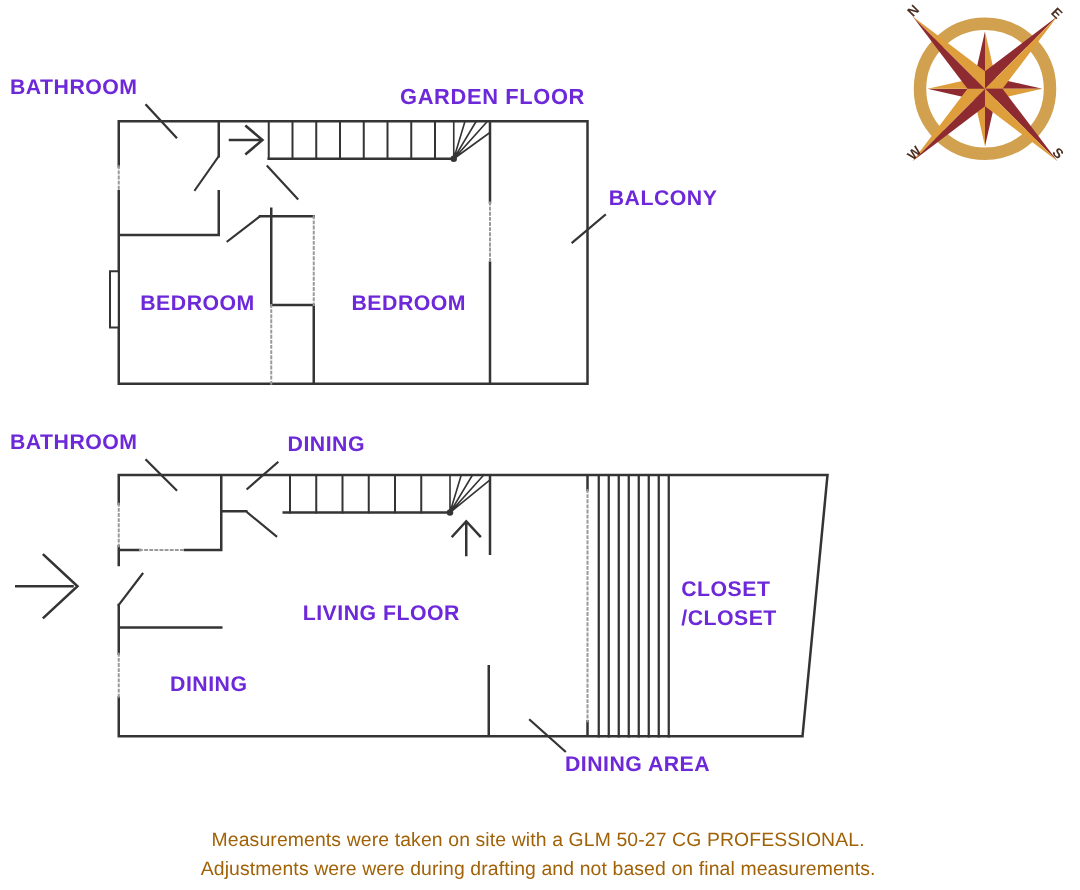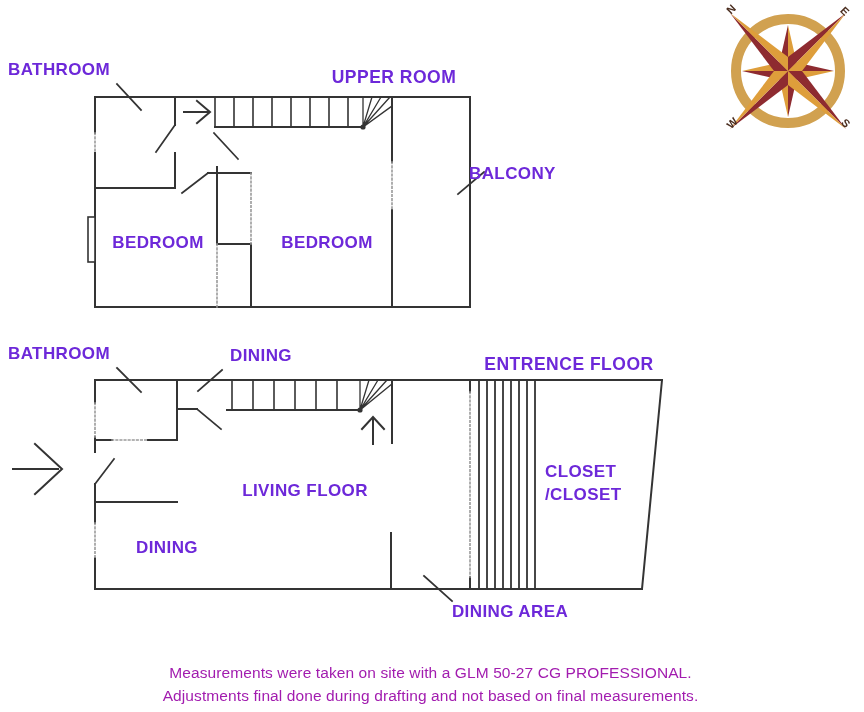--- a/index.html
+++ b/index.html
@@ -16,21 +16,21 @@
   .lbl.title{font-weight:800;font-size:17.5px;letter-spacing:.5px;}
   .lbl.two-line{line-height:23px;}
   #compass{position:absolute;left:722px;top:5px;width:132px;height:132px;}
   #compass svg{position:absolute;left:0;top:0;}
   .compass-letter{
     position:absolute;width:14px;height:14px;font-size:11px;font-weight:700;
     text-align:center;line-height:14px;
   }
   #footer{
     position:absolute;left:0;right:3px;top:662px;text-align:center;
-    font-size:15.5px;font-weight:500;line-height:22.5px;color:#a21caf;letter-spacing:.1px;
+    font-size:15.5px;font-weight:500;line-height:22.5px;color:#a16207;letter-spacing:.1px;
   }
 </style>
 </head>
 <body>
 
 <div id="canvas">
 
   <svg id="plan-svg" width="864" height="712" viewBox="0 0 864 712">
 
     <g stroke="#343434" stroke-width="2" fill="none" stroke-linecap="square">
@@ -107,28 +107,27 @@
     <g stroke="#343434" stroke-width="1.8" fill="none" stroke-linecap="square">
       <path d="M117 84 L141 110"></path>
       <path d="M484 172 L458 194"></path>
       <path d="M117 368 L141 392"></path>
       <path d="M222 370 L198 391"></path>
       <path d="M424 576 L452 601"></path>
     </g>
   </svg>
 
   <div class="lbl" style="left:8px;top:60px;">BATHROOM</div>
-  <div class="lbl title centered" style="left:394px;top:68px;">UPPER ROOM</div>
+  <div class="lbl title centered" style="left:394px;top:68px;">GARDEN FLOOR</div>
   <div class="lbl centered" style="left:158px;top:233px;">BEDROOM</div>
   <div class="lbl centered" style="left:327px;top:233px;">BEDROOM</div>
-  <div class="lbl" style="left:469px;top:149px;margin-top:15px;">BALCONY</div>
+  <div class="lbl" style="left:487px;top:149px;">BALCONY</div>
 
   <div class="lbl" style="left:8px;top:344px;">BATHROOM</div>
   <div class="lbl centered" style="left:261px;top:346px;">DINING</div>
-  <div class="lbl title centered" style="left:569px;top:355px;">ENTRENCE FLOOR</div>
   <div class="lbl centered" style="left:305px;top:481px;">LIVING FLOOR</div>
   <div class="lbl centered" style="left:167px;top:538px;">DINING</div>
   <div class="lbl two-line" style="left:545px;top:460px;">
     <div>CLOSET</div>
     <div>/CLOSET</div>
   </div>
   <div class="lbl centered" style="left:510px;top:602px;">DINING AREA</div>
 
   <div id="compass">
     <svg width="132" height="132" viewBox="0 0 132 132">
@@ -153,16 +152,16 @@
       </g>
     </svg>
     <span class="compass-letter" style="left: 2px; top: -3px; transform: rotate(-45deg); color: rgb(75, 46, 32);">N</span>
     <span class="compass-letter" style="left: 116px; top: -1px; transform: rotate(45deg); color: rgb(75, 46, 32);">E</span>
     <span class="compass-letter" style="left: 3px; top: 111px; transform: rotate(-45deg); color: rgb(75, 46, 32);">W</span>
     <span class="compass-letter" style="left: 117px; top: 111px; transform: rotate(45deg); color: rgb(75, 46, 32);">S</span>
   </div>
 
   <div id="footer">
     <div>Measurements were taken on site with a GLM 50-27 CG PROFESSIONAL.</div>
-    <div>Adjustments final done during drafting and not based on final measurements.</div>
+    <div>Adjustments were were during drafting and not based on final measurements.</div>
   </div>
 
 </div>
 
 </body></html>

